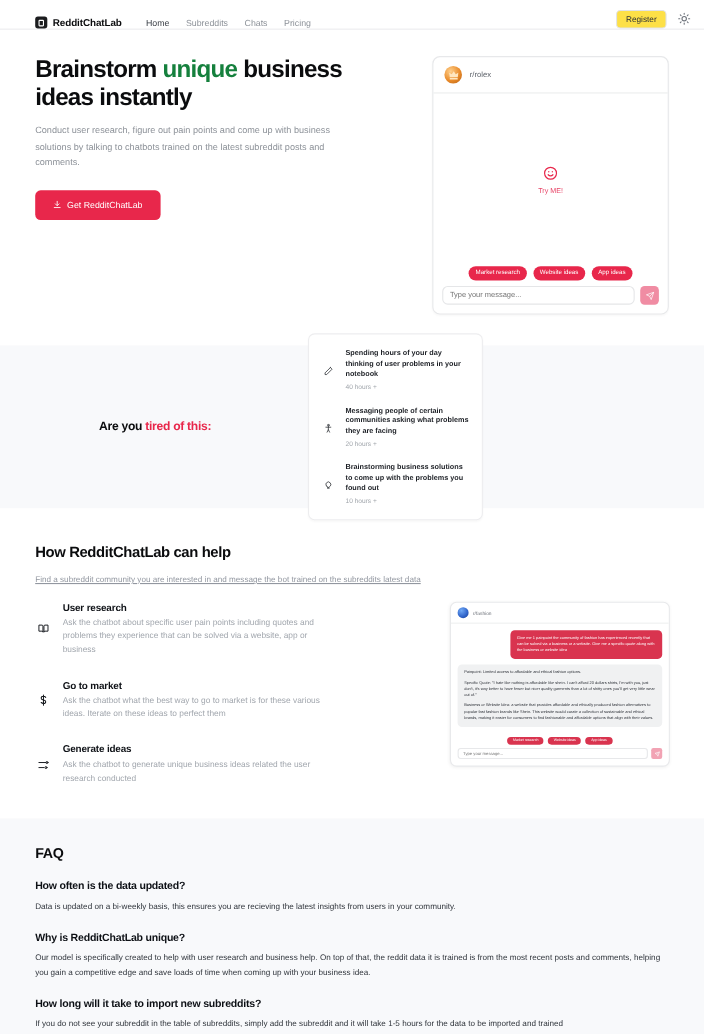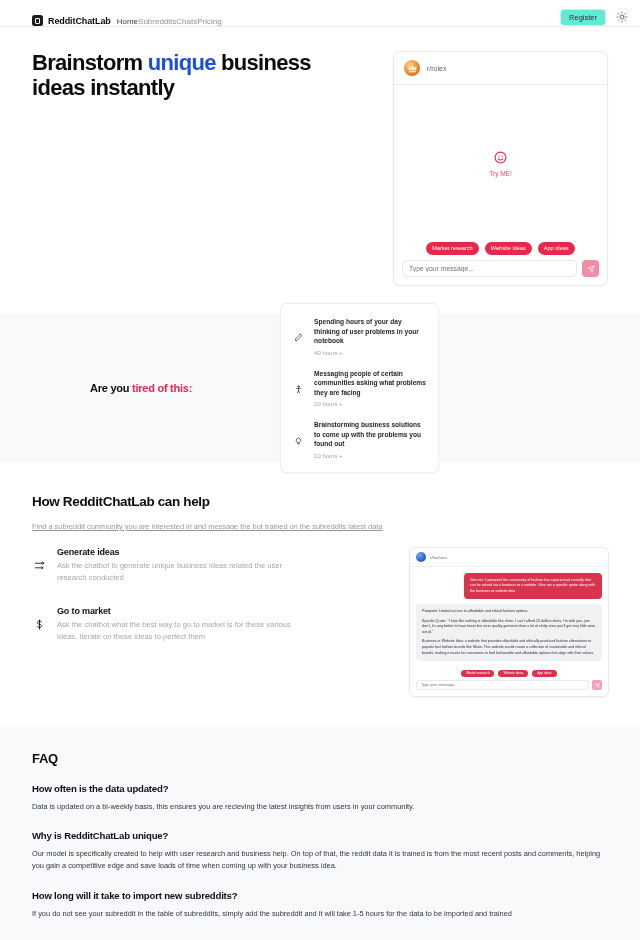--- a/index.html
+++ b/index.html
@@ -22,41 +22,41 @@
     padding: 16px 12px 0 32px;
     background: #fff;
   }
   .brand { display: flex; align-items: center; gap: 5px; }
   .brand-mark {
     width: 11px; height: 11px; border-radius: 2.5px;
     background: #1b1c1e; display: flex; align-items: center; justify-content: center;
   }
   .brand-mark i { display:block; width:5px; height:6px; border:1px solid #fff; border-radius:1px; }
   .brand-name { font-size: 9px; font-weight: 700; letter-spacing: -0.1px; color:#0b0c0e; }
-  .nav { display: flex; align-items: center; margin-left: 6px; }
+  .nav { display: flex; align-items: center; gap: 15px; margin-left: 22px; }
   .nav a { font-size: 8px; color: #8d9299; text-decoration: none; }
   .nav a.active { color: #3c4048; }
   .header-right { margin-left: auto; display: flex; align-items: center; gap: 10px; }
   .btn-register {
-    font-size: 7.5px; color: #2c3036; background: #5eead4;
+    font-size: 7.5px; color: #2c3036; background: #fde047;
     border: 1px solid #e2e3e6; border-radius: 4px;
     padding: 4px 8px; cursor: pointer; line-height: 1;
   }
   .sun-icon { width: 12px; height: 12px; display:block; }
 
   
   .hero {
     display: flex; padding: 24px 32px 0 32px; gap: 0;
   }
   .hero-left { width: 290px; }
   h1.hero-title {
     font-size: 22px; line-height: 1.12; font-weight: 800;
     letter-spacing: -0.7px; color: #0b0c0e;
   }
-  h1.hero-title .accent { color: #1d4ed8; }
+  h1.hero-title .accent { color: #15803d; }
   .hero-sub {
     margin-top: 11px; font-size: 8.3px; line-height: 1.75;
     color: #8d9299; width: 268px;
   }
   .cta {
     margin-top: 18px; display: inline-flex; align-items: center; gap: 5px;
     background: #e8274b; color: #fff; border: none; border-radius: 5px;
     padding: 9px 16px; font-size: 8px; font-weight: 500; cursor: pointer;
   }
   .cta svg { display:block; }
@@ -196,20 +196,29 @@
           <circle cx="12" cy="12" r="4"></circle>
           <path d="M12 2v2M12 20v2M4.9 4.9l1.4 1.4M17.7 17.7l1.4 1.4M2 12h2M20 12h2M4.9 19.1l1.4-1.4M17.7 6.3l1.4-1.4"></path>
         </svg>
       </span>
     </div>
   </div>
 
   <div class="hero">
     <div class="hero-left">
       <h1 class="hero-title"><span>Brainstorm </span><span class="accent">unique</span><span> business ideas instantly</span></h1>
+      <p class="hero-sub">Conduct user research, figure out pain points and come up with business solutions by talking to chatbots trained on the latest subreddit posts and comments.</p>
+      <button class="cta">
+        <span>
+          <svg width="8" height="8" viewBox="0 0 24 24" fill="none" stroke="#fff" stroke-width="2.4" stroke-linecap="round" stroke-linejoin="round">
+            <path d="M12 3v11M7 10l5 5 5-5M4 20h16"></path>
+          </svg>
+        </span>
+        <span>Get RedditChatLab</span>
+      </button>
     </div>
 
     <div class="chat-widget">
       <div class="chat-head">
         <span class="avatar">
           <svg width="11" height="11" viewBox="0 0 24 24" fill="#ffe7bf">
             <path d="M4 16h16l1-9-5 3-4-6-4 6-5-3z"></path>
             <rect x="4" y="17.5" width="16" height="2.5" rx="1"></rect>
           </svg>
         </span>
@@ -288,44 +297,55 @@
 
     </div>
   </div>
 
   <div class="help">
     <h2>How RedditChatLab can help</h2>
     <p class="help-sub">Find a subreddit community you are interested in and message the bot trained on the subreddits latest data</p>
     <div class="help-cols">
       <div class="help-list">
 
+        <div class="feat">
+          <span class="feat-ico">
+            <svg width="11" height="11" viewBox="0 0 24 24" fill="none" stroke="#15181d" stroke-width="1.9" stroke-linejoin="round">
+              <path d="M3 5h6a2 2 0 0 1 2 2v12a2 2 0 0 0-2-2H3zM21 5h-6a2 2 0 0 0-2 2v12a2 2 0 0 1 2-2h6z"></path>
+            </svg>
+          </span>
+          <div>
+            <div class="feat-title">User research</div>
+            <div class="feat-desc">Ask the chatbot about specific user pain points including quotes and problems they experience that can be solved via a website, app or business</div>
+          </div>
+        </div>
+
+        <div class="feat">
+          <span class="feat-ico">
+            <svg width="11" height="11" viewBox="0 0 24 24" fill="none" stroke="#15181d" stroke-width="2" stroke-linecap="round">
+              <path d="M12 2v20M16.5 6.5C15.5 5.2 14 4.5 12 4.5c-2.5 0-4.5 1.3-4.5 3.5s2 3 4.5 3.5 4.5 1.2 4.5 3.5-2 3.5-4.5 3.5c-2 0-3.5-.7-4.5-2"></path>
+            </svg>
+          </span>
+          <div>
+            <div class="feat-title">Go to market</div>
+            <div class="feat-desc">Ask the chatbot what the best way to go to market is for these various ideas. Iterate on these ideas to perfect them</div>
+          </div>
+        </div>
 
         <div class="feat">
           <span class="feat-ico">
             <svg width="11" height="11" viewBox="0 0 24 24" fill="none" stroke="#15181d" stroke-width="1.9" stroke-linecap="round">
               <path d="M3 7h14M3 17h10"></path>
               <circle cx="19" cy="7" r="2"></circle>
                 <circle cx="17" cy="17" r="2"></circle>
             </svg>
           </span>
           <div>
             <div class="feat-title">Generate ideas</div>
             <div class="feat-desc">Ask the chatbot to generate unique business ideas related the user research conducted</div>
-          </div>
-        </div>
-
-        <div class="feat">
-          <span class="feat-ico">
-            <svg width="11" height="11" viewBox="0 0 24 24" fill="none" stroke="#15181d" stroke-width="2" stroke-linecap="round">
-              <path d="M12 2v20M16.5 6.5C15.5 5.2 14 4.5 12 4.5c-2.5 0-4.5 1.3-4.5 3.5s2 3 4.5 3.5 4.5 1.2 4.5 3.5-2 3.5-4.5 3.5c-2 0-3.5-.7-4.5-2"></path>
-            </svg>
-          </span>
-          <div>
-            <div class="feat-title">Go to market</div>
-            <div class="feat-desc">Ask the chatbot what the best way to go to market is for these various ideas. Iterate on these ideas to perfect them</div>
           </div>
         </div>
 
       </div>
 
       <div class="shot">
         <div class="shot-head">
           <span class="shot-avatar"></span>
           <span class="shot-title">r/fashion</span>
         </div>

